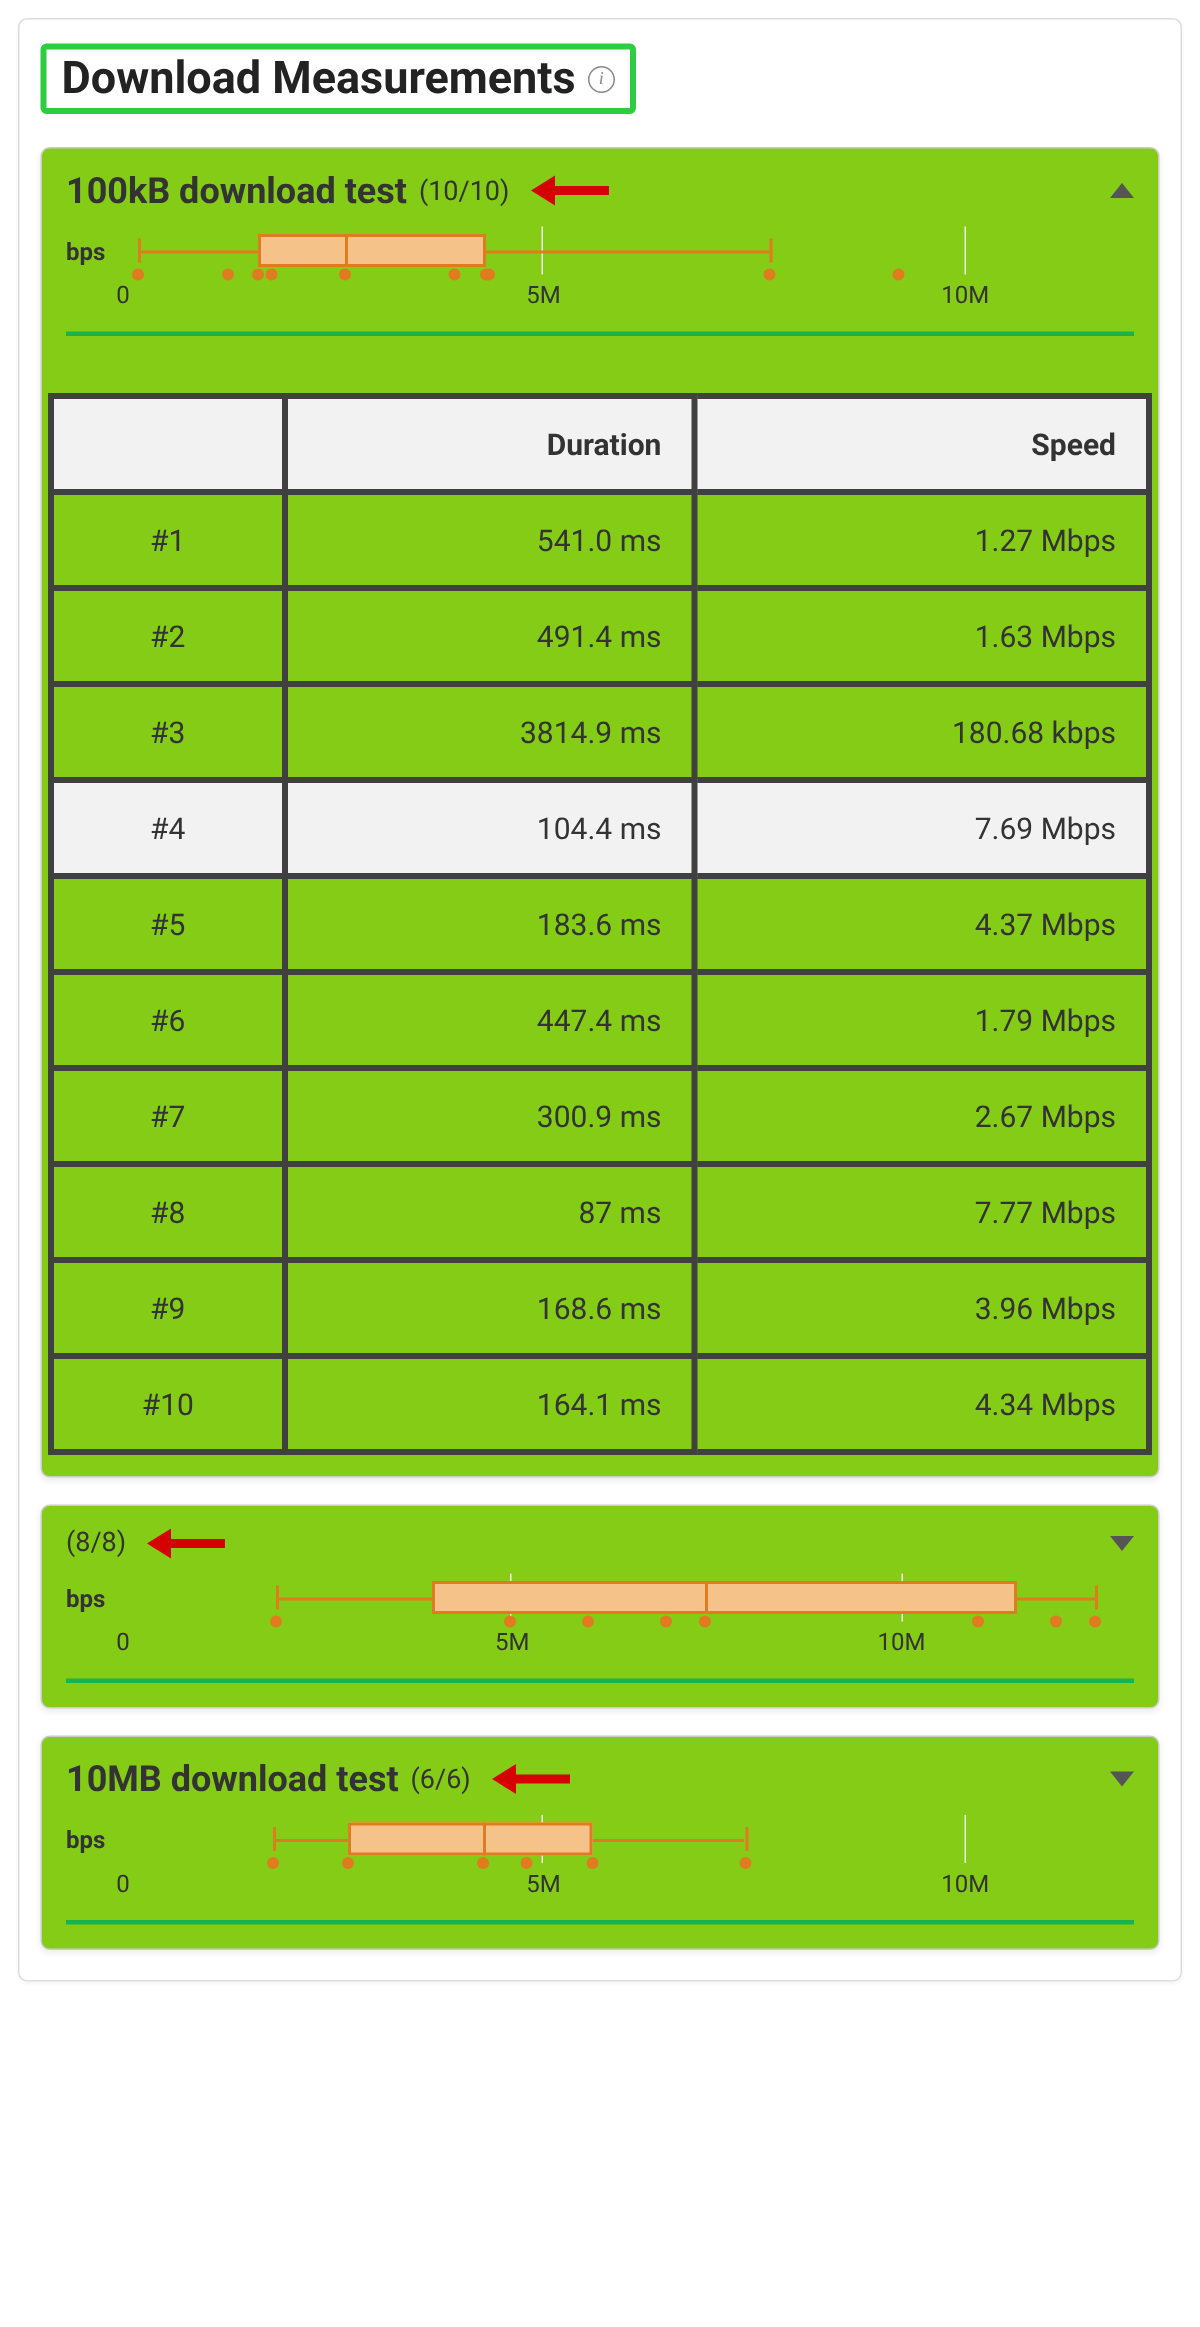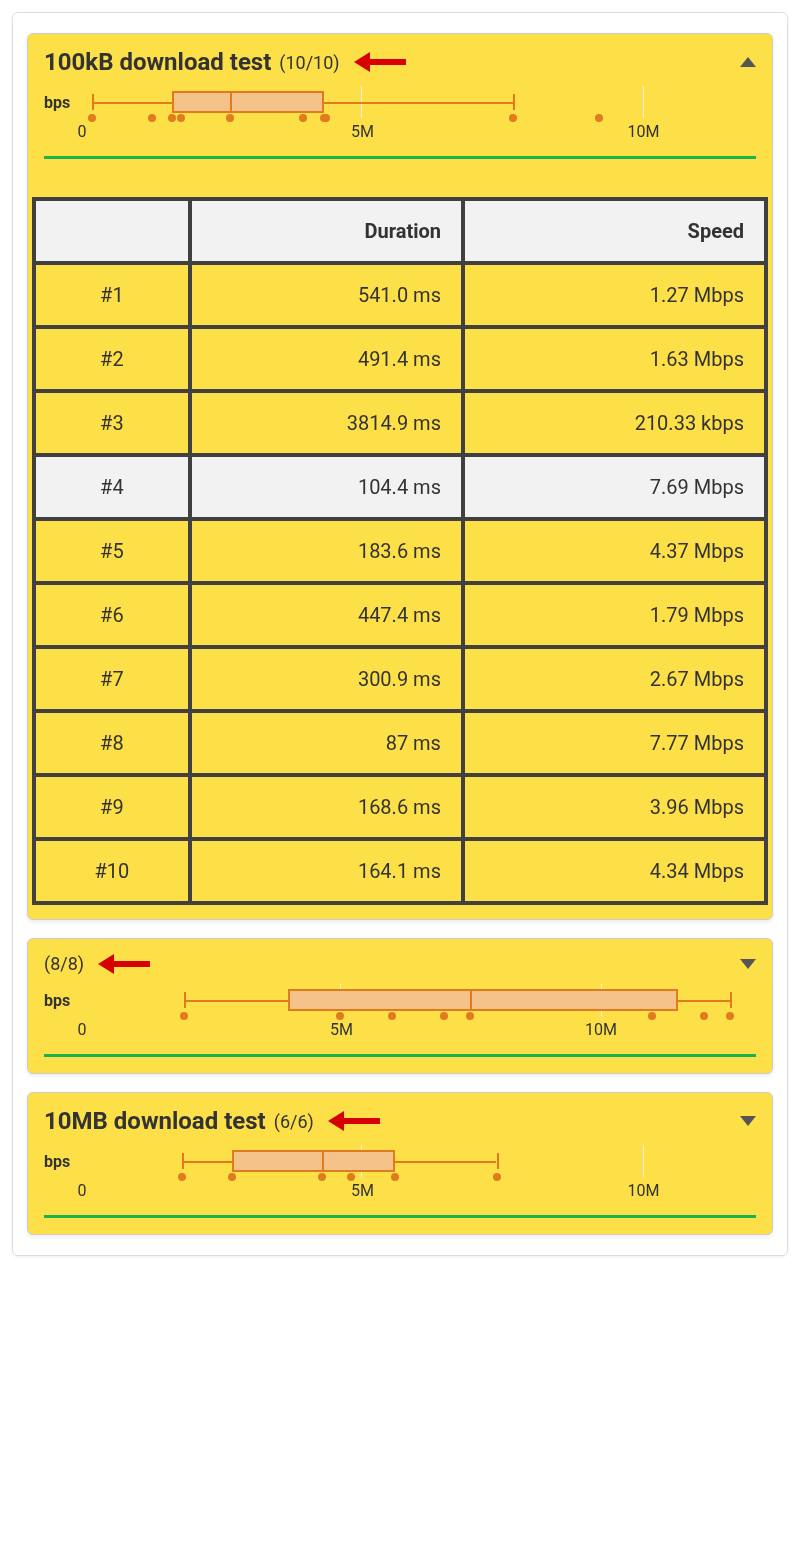--- a/index.html
+++ b/index.html
@@ -45,21 +45,21 @@
     font-style: italic;
     font-family: Georgia, serif;
     font-weight: 400;
   }
 
   .card {
     border: 1px solid #ccc;
     border-radius: 6px;
     margin: 10px 4px 18px 4px;
     box-shadow: 0 2px 4px rgba(0,0,0,0.08);
-    background: #fde047;
+    background: #84cc16;
   }
   .card-header {
     display: flex;
     align-items: center;
     gap: 8px;
     padding: 14px 16px 2px 16px;
     position: relative;
   }
   .card-title {
     font-size: 24px;
@@ -194,20 +194,26 @@
   table.data th:first-child { text-align: left; }
   table.data td { text-align: right; }
   table.data td:first-child { text-align: center; }
   tr.hl td { background: #f2f2f2; }
 </style>
 </head>
 <body>
 
 <div class="panel">
 
+  <div class="page-title-wrap">
+    <div class="page-title">
+      <span>Download Measurements</span>
+      <span class="info-icon">i</span>
+    </div>
+  </div>
 
   
   <div class="card">
     <div class="card-header">
       <span class="card-title">100kB download test</span>
       <span class="card-count">(10/10)</span>
       <span class="red-arrow">
         <span class="ra-head"></span>
           <span class="ra-shaft"></span>
       </span>
@@ -263,21 +269,21 @@
             <td>1.27 Mbps</td>
           </tr>
           <tr>
             <td>#2</td>
             <td>491.4 ms</td>
             <td>1.63 Mbps</td>
           </tr>
           <tr>
             <td>#3</td>
             <td>3814.9 ms</td>
-            <td>210.33 kbps</td>
+            <td>180.68 kbps</td>
           </tr>
           <tr class="hl">
             <td>#4</td>
             <td>104.4 ms</td>
             <td>7.69 Mbps</td>
           </tr>
           <tr>
             <td>#5</td>
             <td>183.6 ms</td>
             <td>4.37 Mbps</td>

